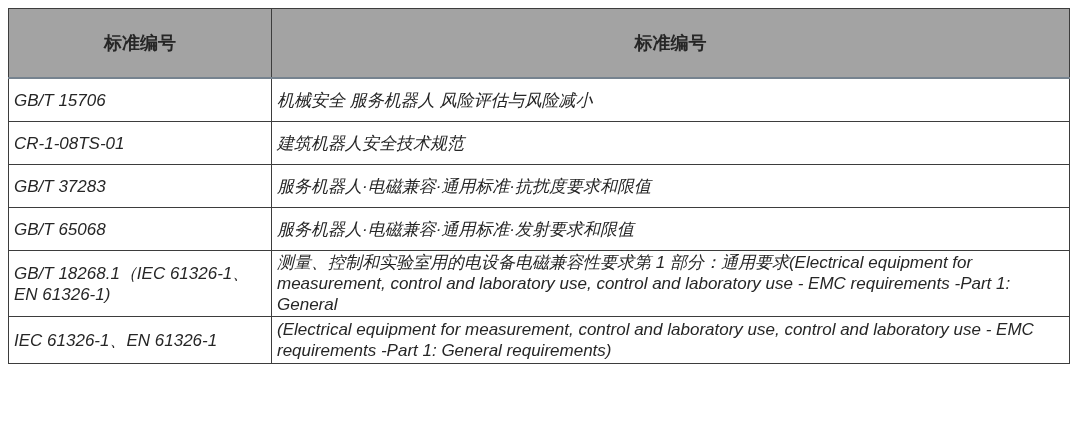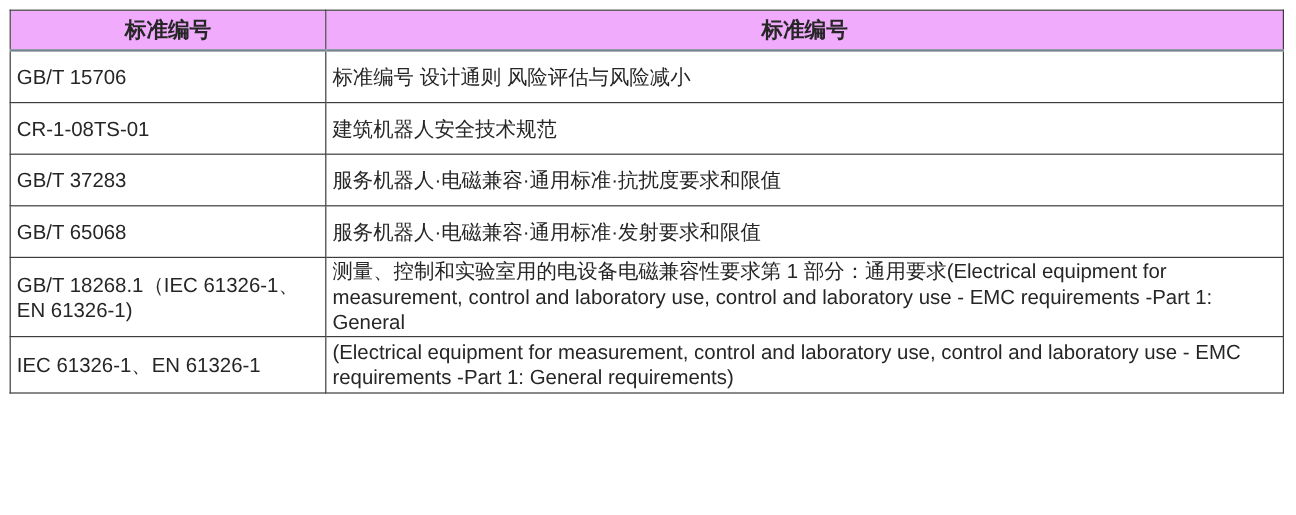--- a/index.html
+++ b/index.html
@@ -14,35 +14,36 @@
     width:1062px;
     table-layout:fixed;
   }
   col.col-code{width:263px;}
   th,td{
     border:1px solid #3d3d3d;
     color:#262626;
     overflow:hidden;
   }
   th{
-    background:#f0abfc;
+    background:#a3a3a3;
     font-size:18px;
     font-weight:bold;
     text-align:center;
     height:30px;
-    padding:1px 4px;
+    padding:19px 4px;
     border-bottom:2px solid #76838f;
   }
   td{
     font-size:17px;
     line-height:21px;
     padding:1px 0 1px 5px;
     text-align:left;
     vertical-align:middle;
     word-wrap:break-word;
+    font-style:italic;
   }
   tr.row-single td{height:40px;}
   tr.row-tall td{height:44px;}
 </style>
 </head>
 <body>
 
 <div class="page">
   <table class="standards-table">
     <colgroup>
@@ -51,21 +52,21 @@
     </colgroup>
     <thead>
       <tr class="header-row">
         <th>标准编号</th>
         <th>标准编号</th>
       </tr>
     </thead>
     <tbody id="table-body">
         <tr class="row-single">
           <td>GB/T 15706</td>
-          <td>标准编号 设计通则 风险评估与风险减小</td>
+          <td>机械安全 服务机器人 风险评估与风险减小</td>
         </tr>
         <tr class="row-single">
           <td>CR-1-08TS-01</td>
           <td>建筑机器人安全技术规范</td>
         </tr>
         <tr class="row-single">
           <td>GB/T 37283</td>
           <td>服务机器人·电磁兼容·通用标准·抗扰度要求和限值</td>
         </tr>
         <tr class="row-single">

